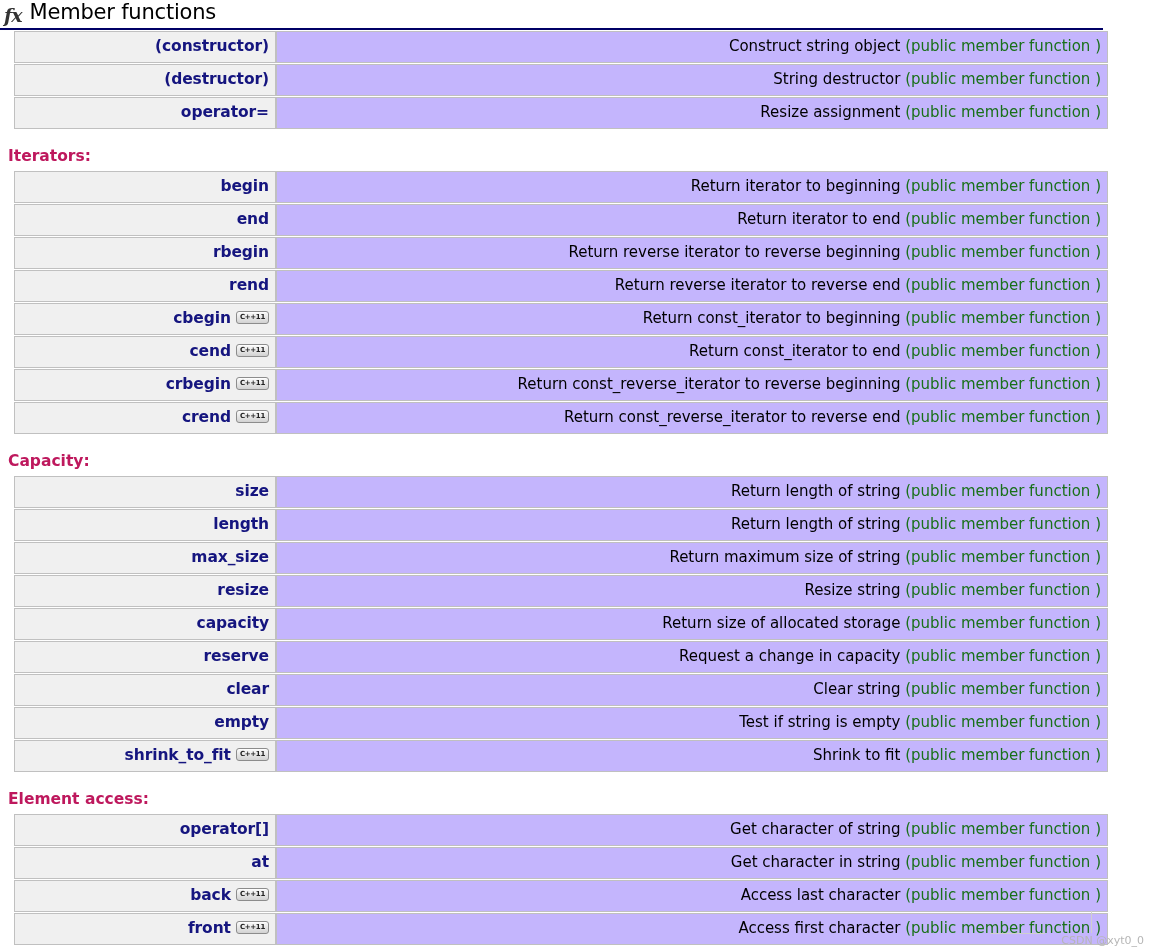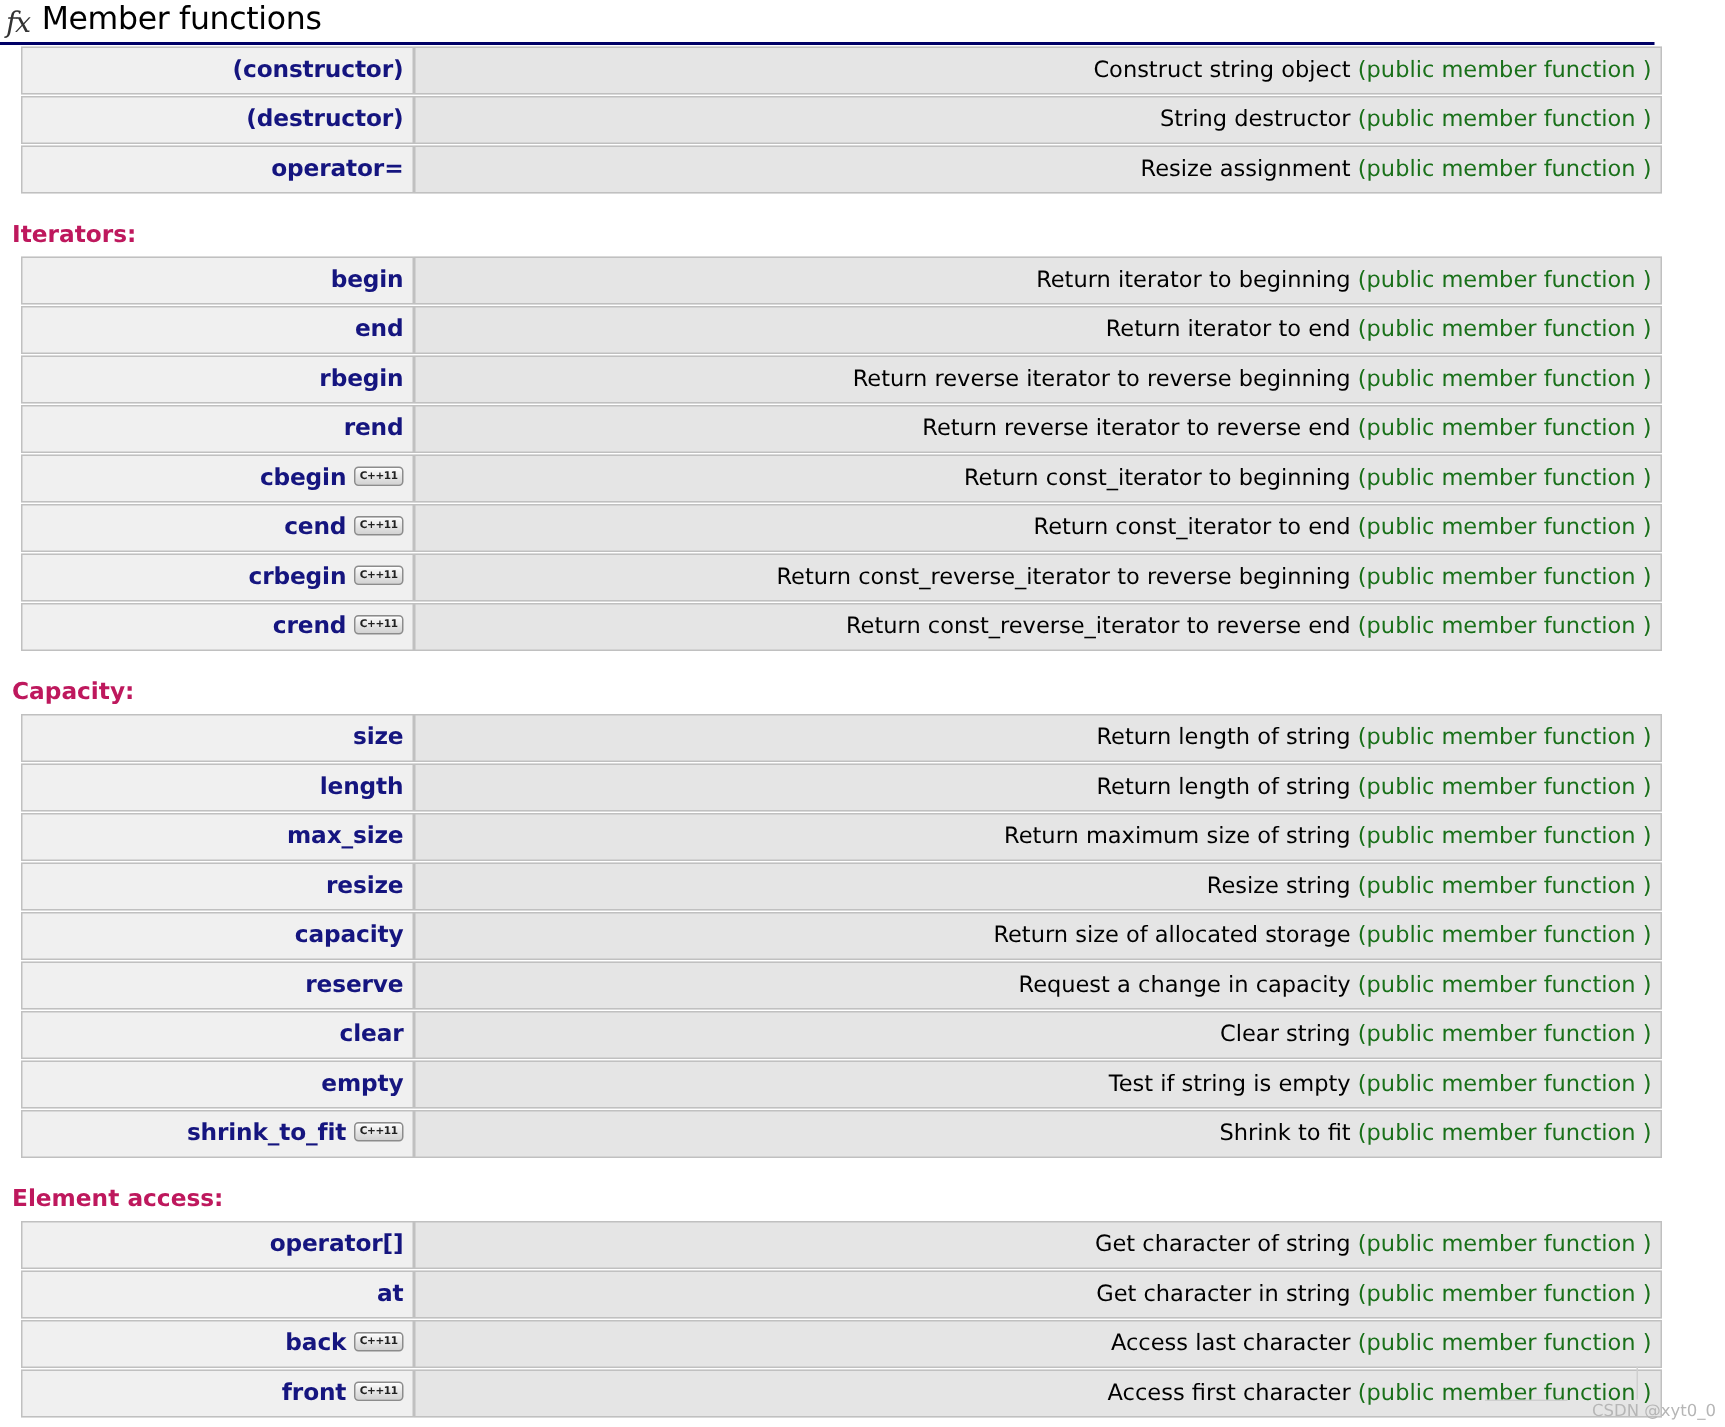--- a/index.html
+++ b/index.html
@@ -24,21 +24,21 @@
     gap: 8px;
     padding: 2px 0 0 4px;
     border-bottom: 2px solid #000066;
     width: 1103px;
     box-sizing: border-box;
     height: 30px;
   }
   .fx-icon {
     font-family: "DejaVu Serif", "Liberation Serif", serif;
     font-style: italic;
-    font-weight: 400;
+    font-weight: 700;
     font-size: 19px;
     color: #333333;
     line-height: 1;
     padding-bottom: 3px;
     letter-spacing: -1px;
   }
   .page-title {
     font-size: 21px;
     font-weight: normal;
     color: #000000;
@@ -77,21 +77,21 @@
     text-align: right;
   }
   td.fn-name {
     width: 248px;
     background: #f0f0f0;
     border-right: 1px solid #c0c0c0;
     white-space: nowrap;
     overflow: hidden;
   }
   td.fn-desc {
-    background: #e5e5e5;
+    background: #c4b5fd;
     border-left: 1px solid #c0c0c0;
     white-space: nowrap;
     overflow: hidden;
   }
   .fn-link {
     color: #15157f;
     font-weight: bold;
     font-size: 15.5px;
     text-decoration: none;
     letter-spacing: -0.1px;

